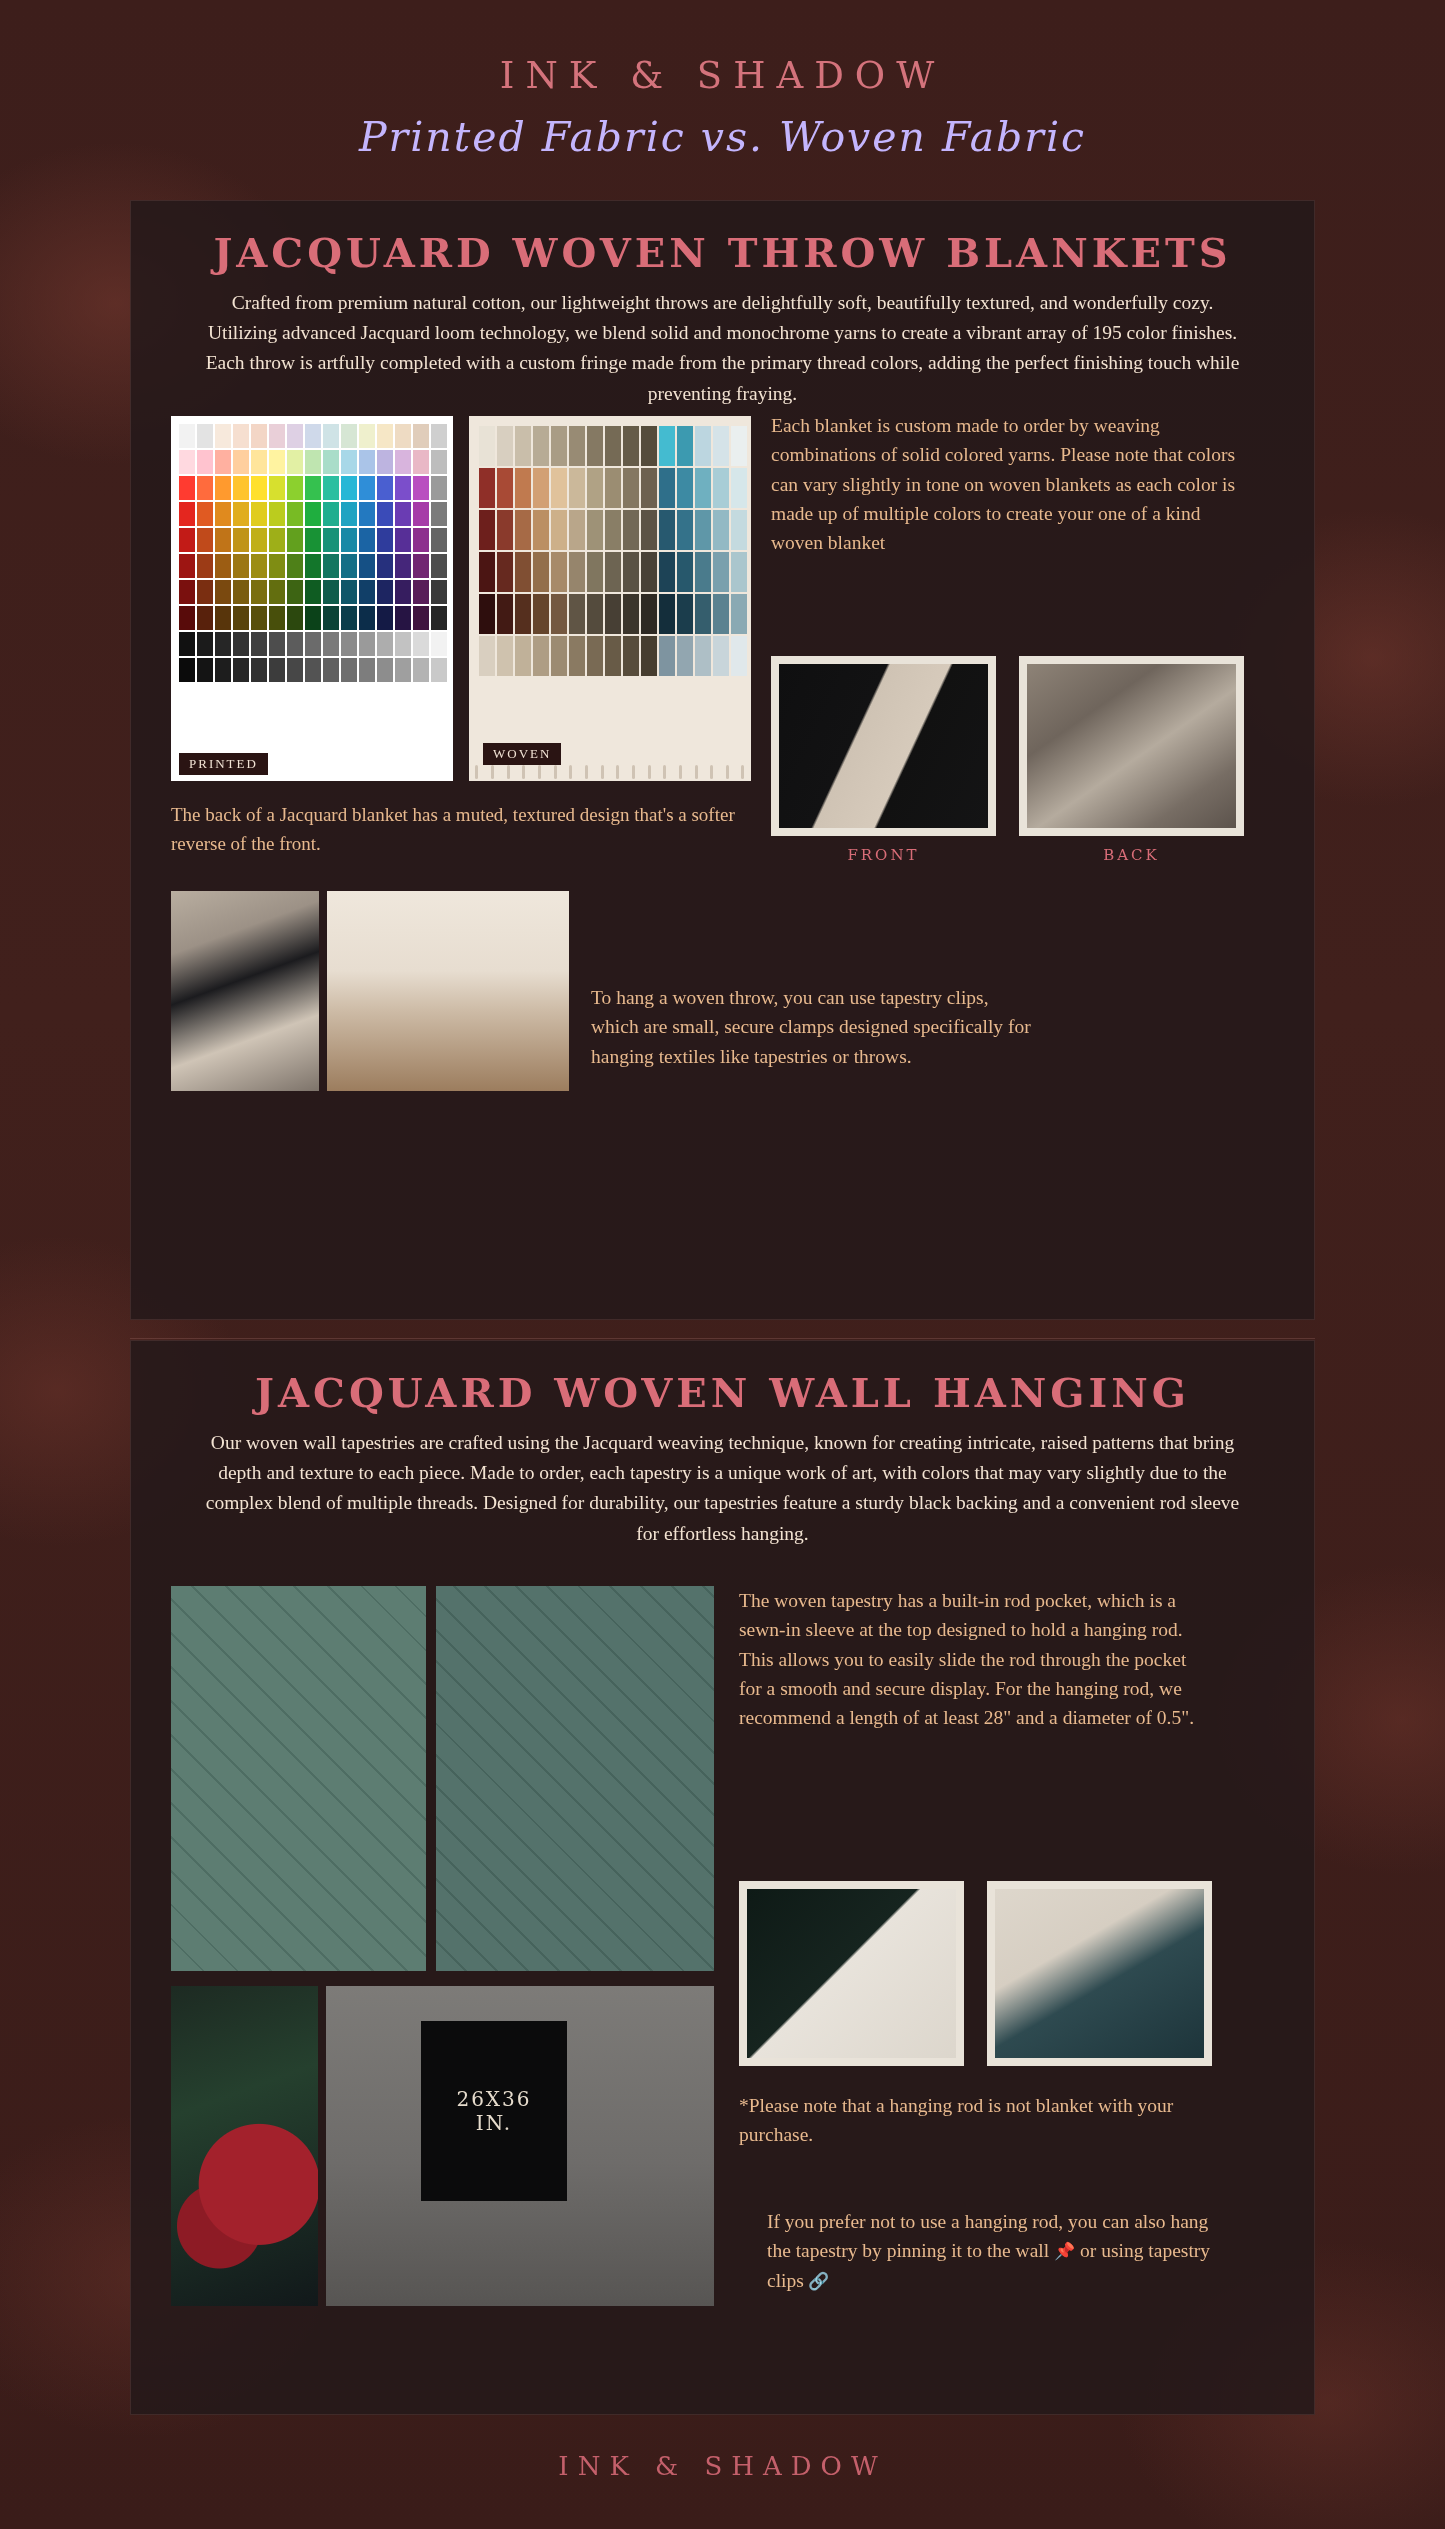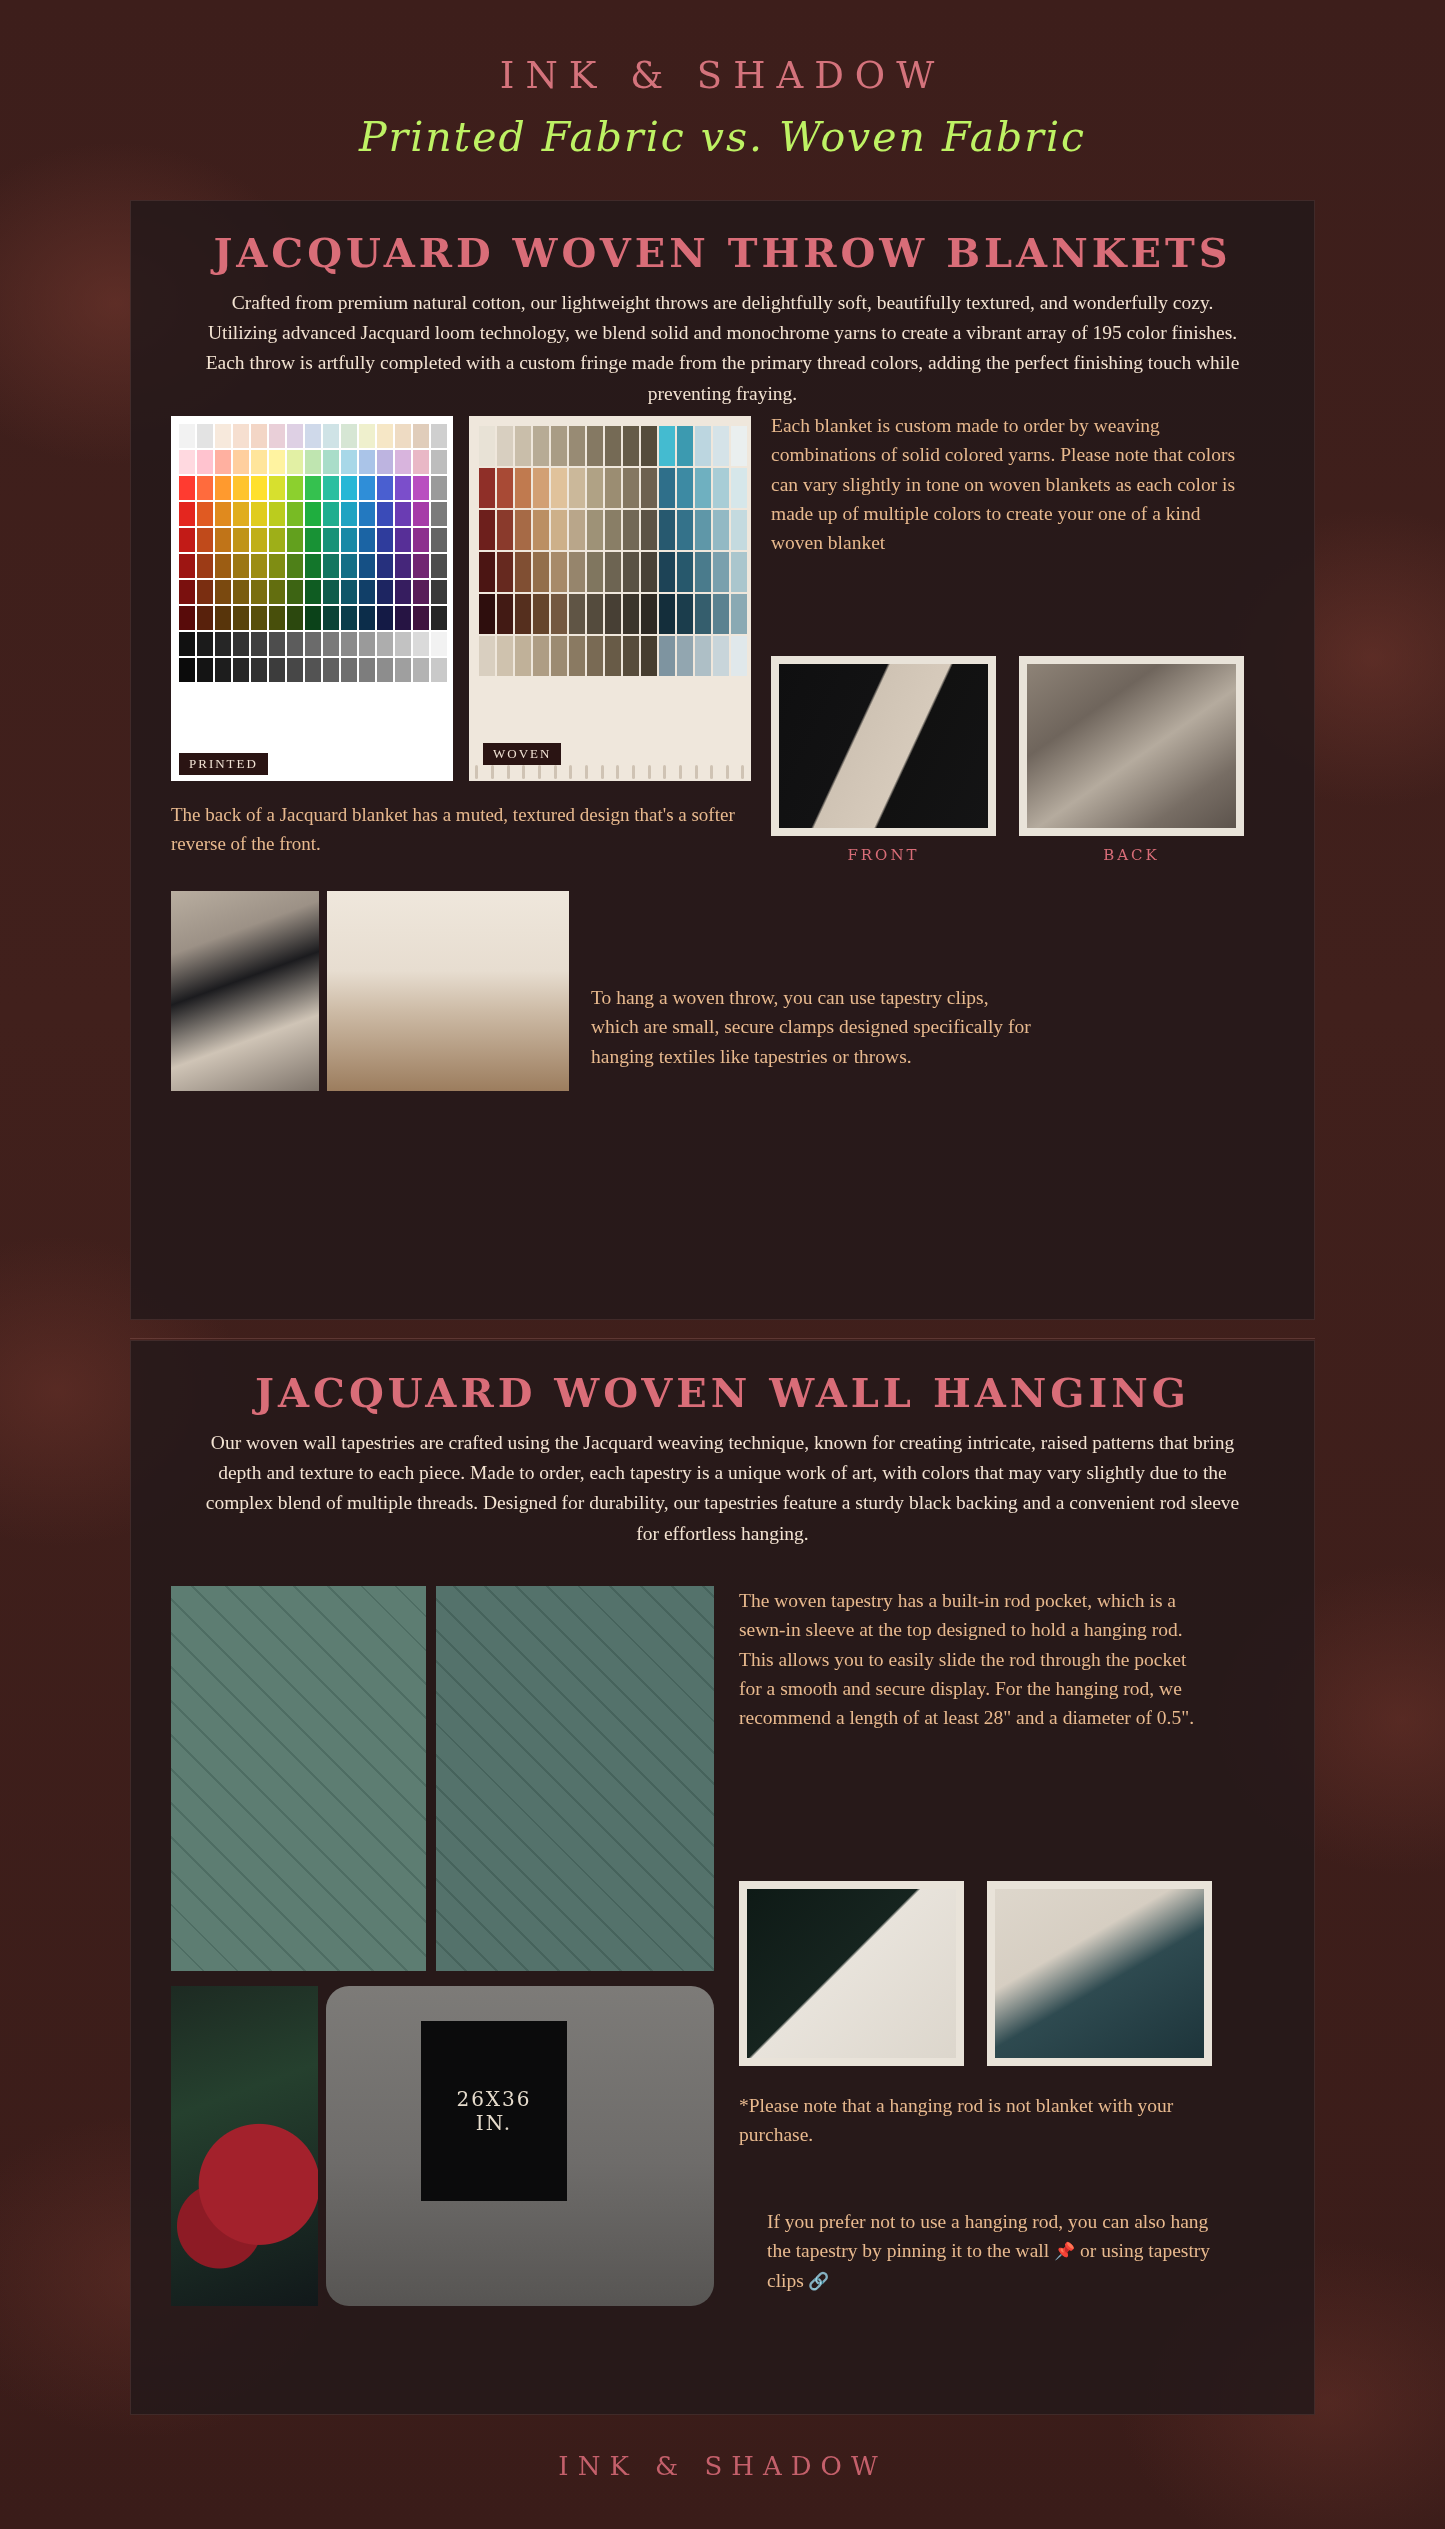--- a/index.html
+++ b/index.html
@@ -34,21 +34,21 @@
     text-align: center;
     color: #d4737c;
     font-size: 37px;
     letter-spacing: 11px;
     font-family: "DejaVu Serif", serif;
     padding-top: 54px;
     text-transform: uppercase;
   }
   .subtitle {
     text-align: center;
-    color: #bef264;
+    color: #c4b5fd;
     font-size: 41px;
     font-family: "DejaVu Serif", serif;
     font-style: italic;
     letter-spacing: 2px;
     margin-top: 16px;
   }
 
   
   .panel {
     position: absolute;
@@ -171,21 +171,20 @@
       linear-gradient(200deg, #c7b9a4, #3d4a45);
   }
   .photo-pomegranate {
     background:
       radial-gradient(circle at 60% 62%, #a3212c 0 60px, rgba(163,33,44,0) 61px),
       radial-gradient(circle at 33% 75%, #8d1b25 0 42px, rgba(141,27,37,0) 43px),
       linear-gradient(160deg, #1d2a22 0%, #25402e 35%, #11181a 100%);
   }
   .photo-wallroom {
     background: linear-gradient(180deg, #7d7b78 0%, #6e6c6a 55%, #575553 100%);
-    border-radius: 23px;
   }
   .black-canvas {
     position: absolute;
     background: #0b0b0c;
     color: #e6dccd;
     display: flex; align-items: center; justify-content: center;
     text-align: center;
     font-size: 20px; letter-spacing: 2px;
     font-family: "DejaVu Serif", serif;
   }

